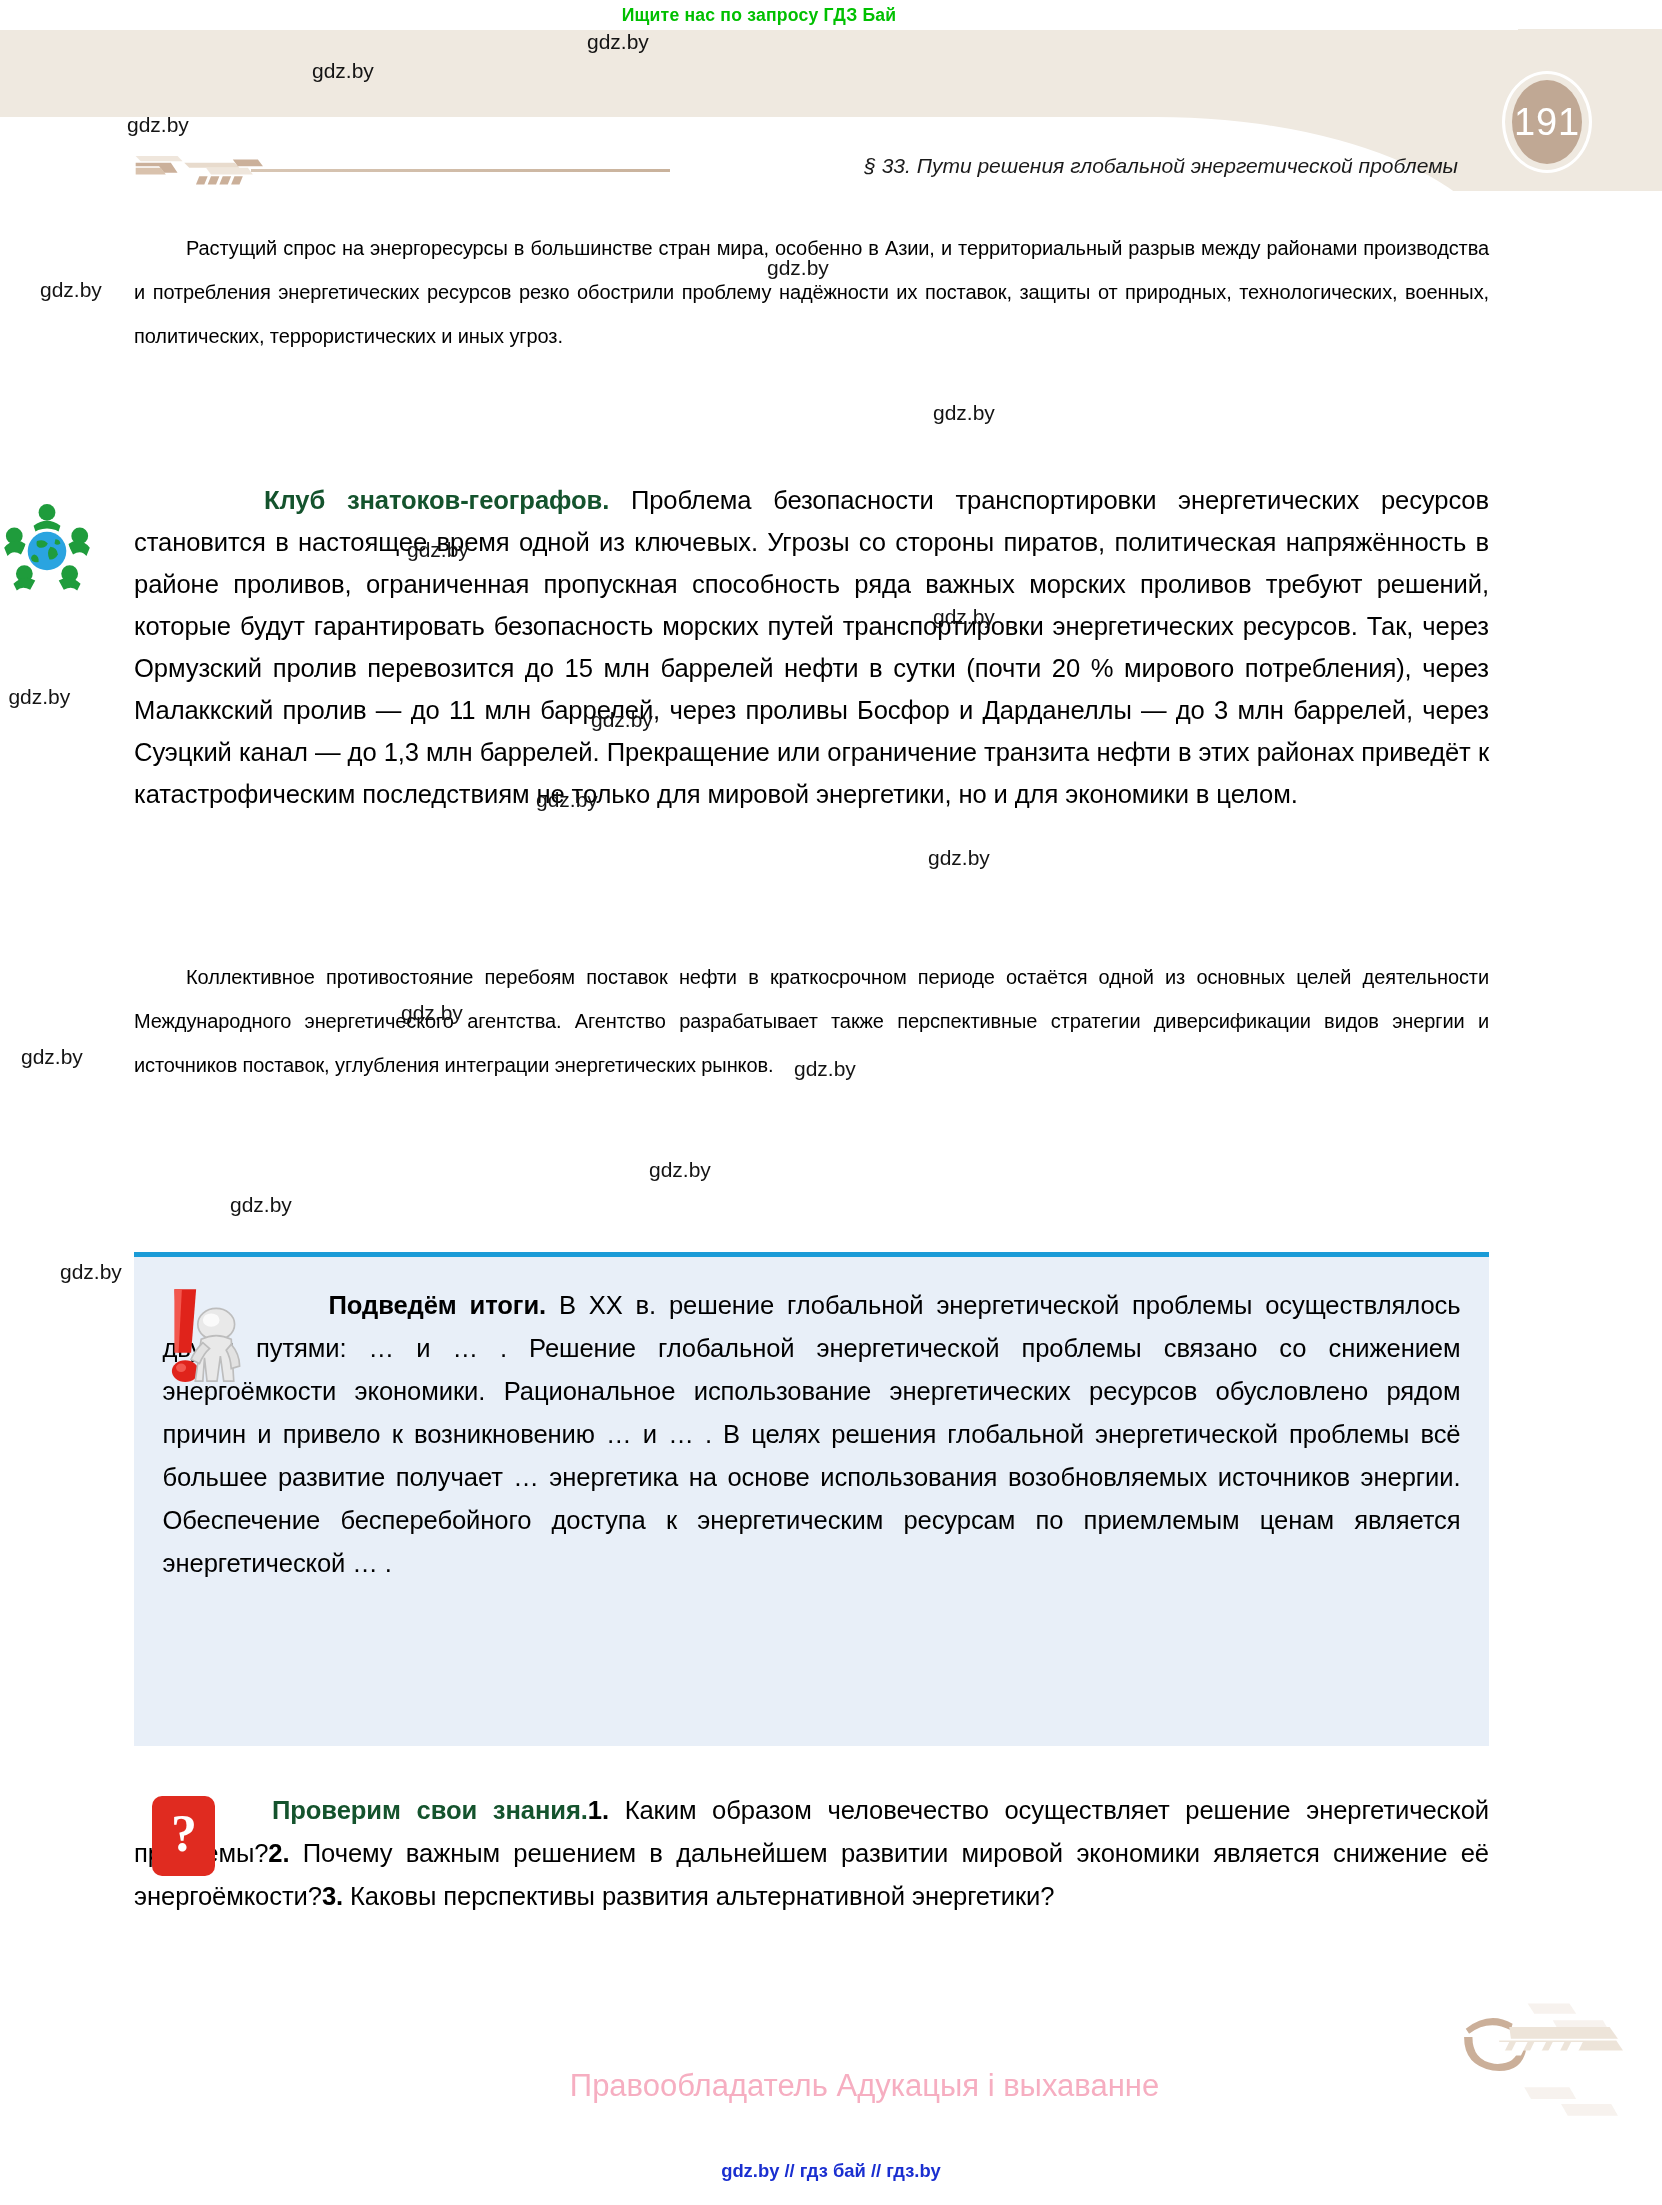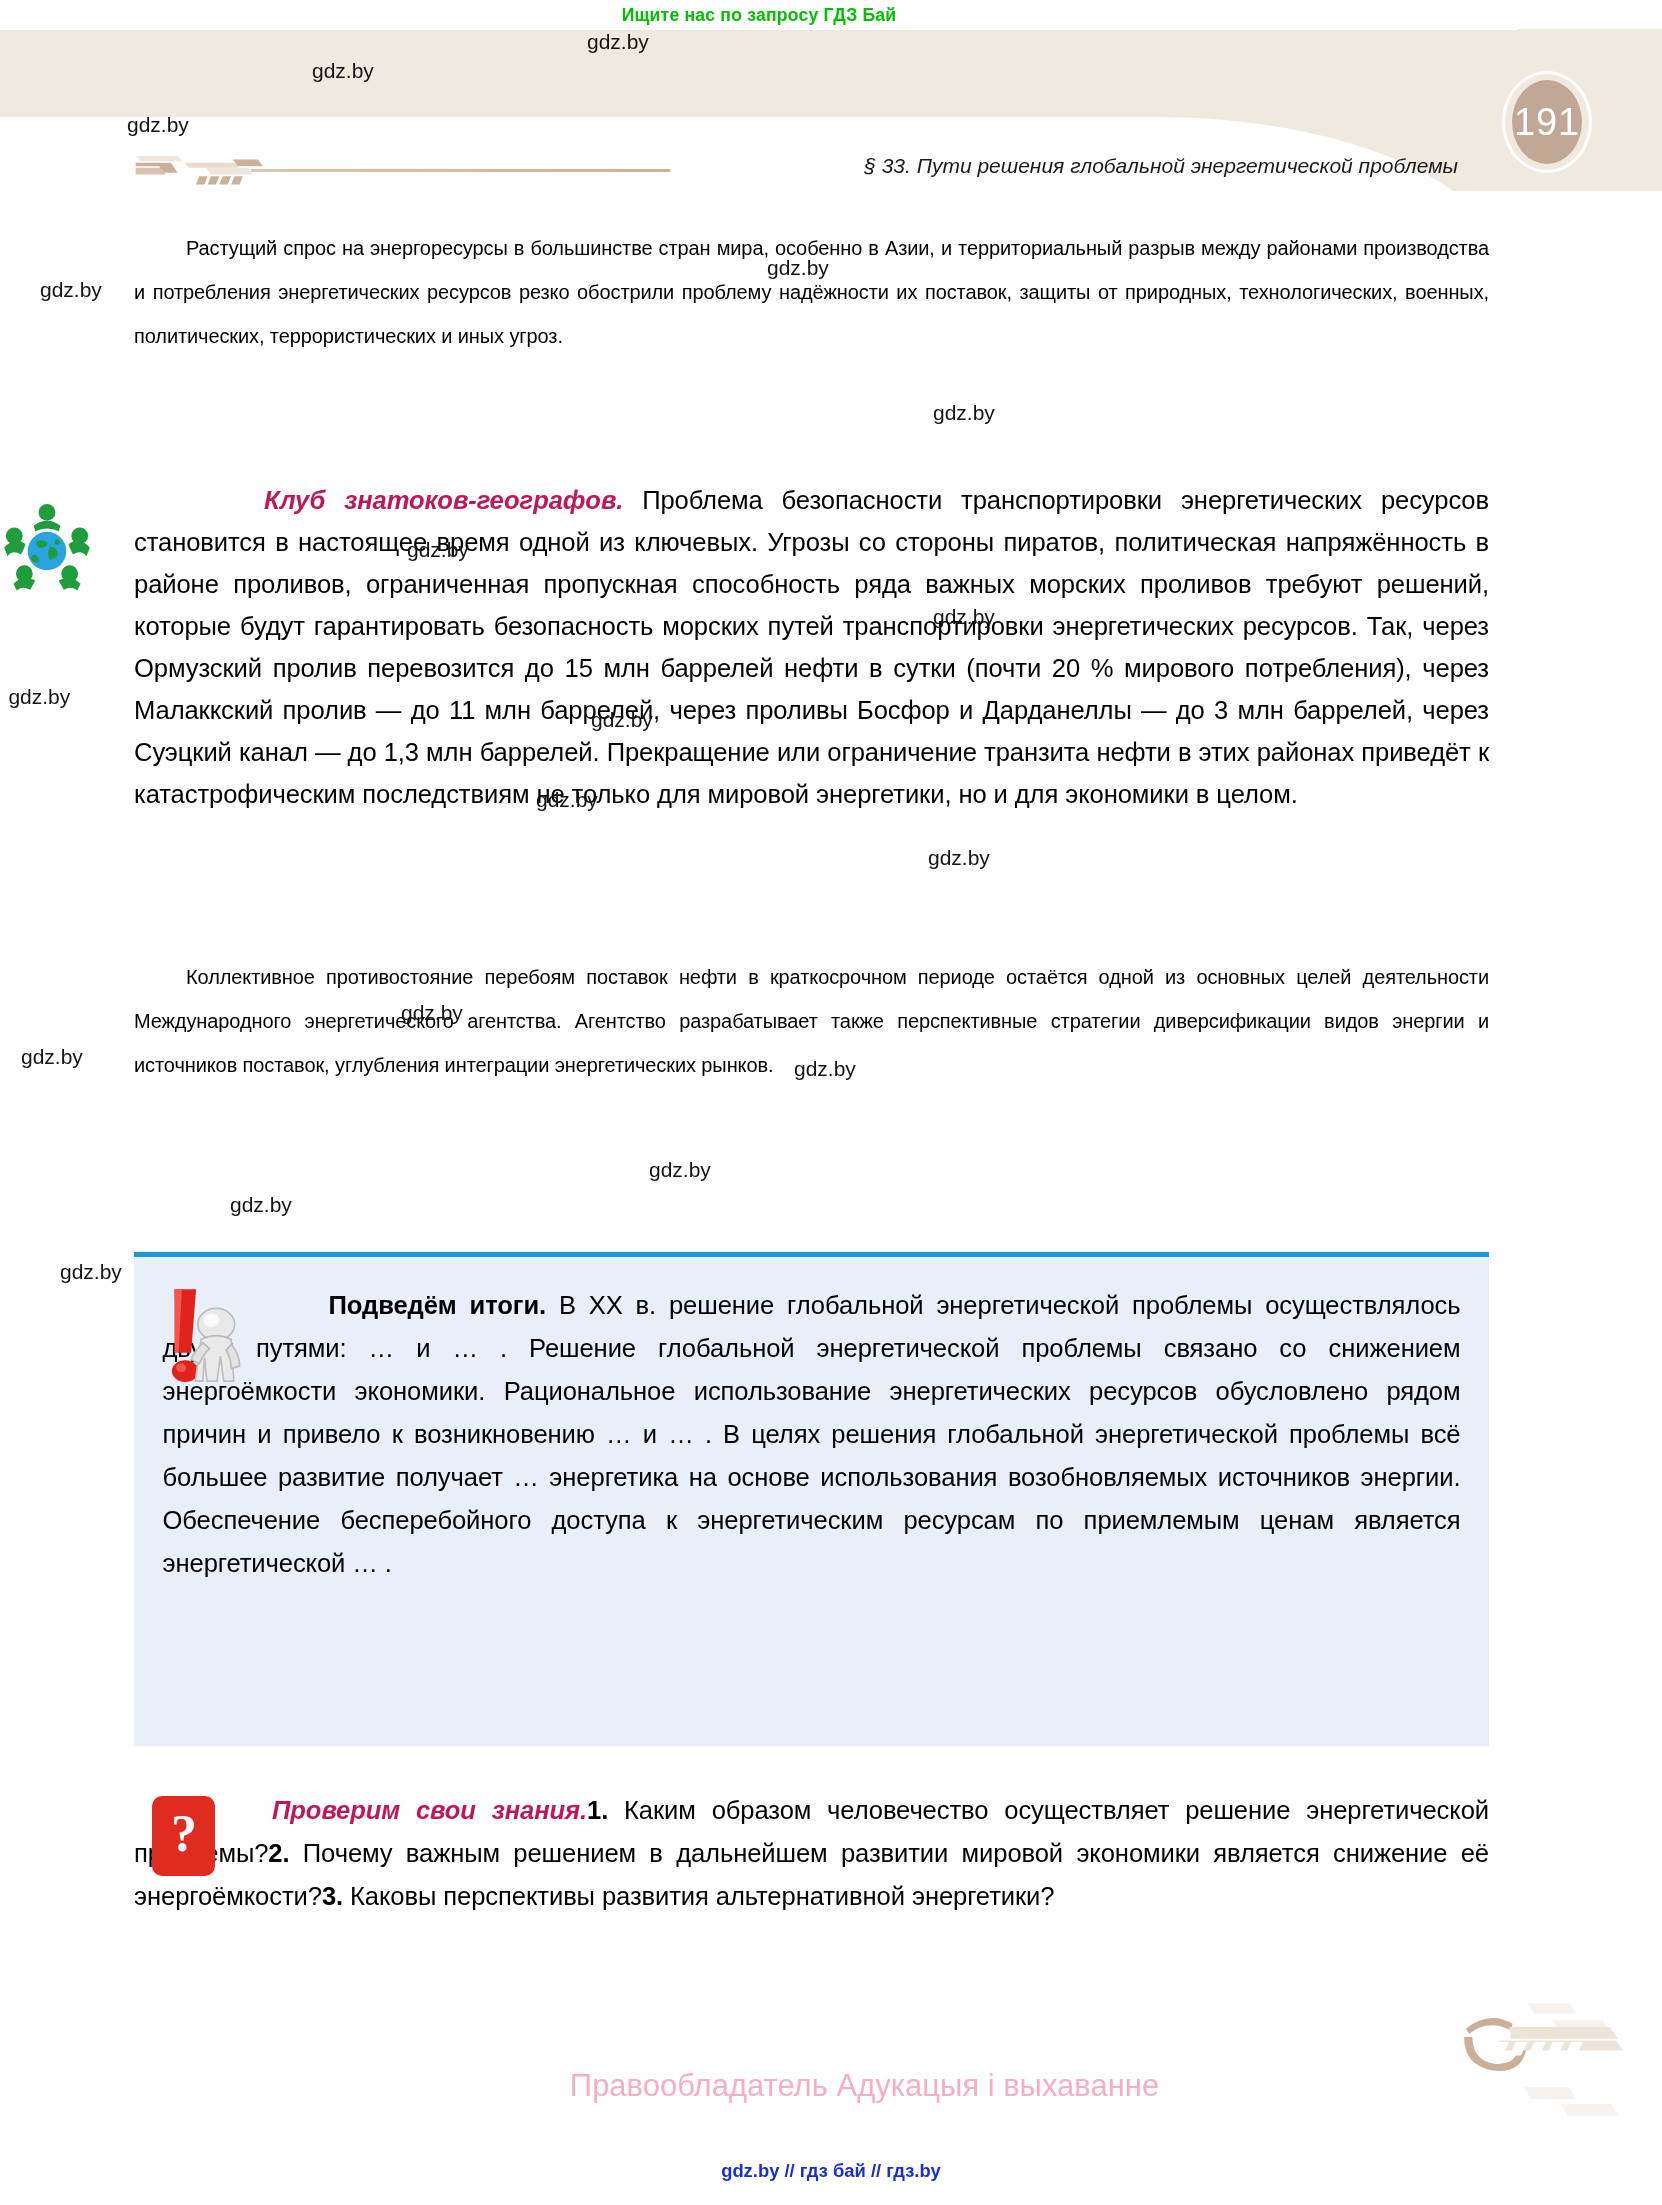--- a/index.html
+++ b/index.html
@@ -176,23 +176,22 @@
   }
   .club-text p {
     margin: 0;
     font-size: 25.6px;
     line-height: 42px;
     text-align: justify;
     letter-spacing: -0.1px;
   }
   .club-text .first-line { padding-left: 130px; }
   .lead-teal {
-    color: #be185d;
+    color: #14532d;
     font-weight: bold;
-    font-style: italic;
   }
 
   
   .summary {
     position: absolute;
     left: 134px;
     top: 1252px;
     width: 1355px;
     min-height: 494px;
     background: #e8eff8;

